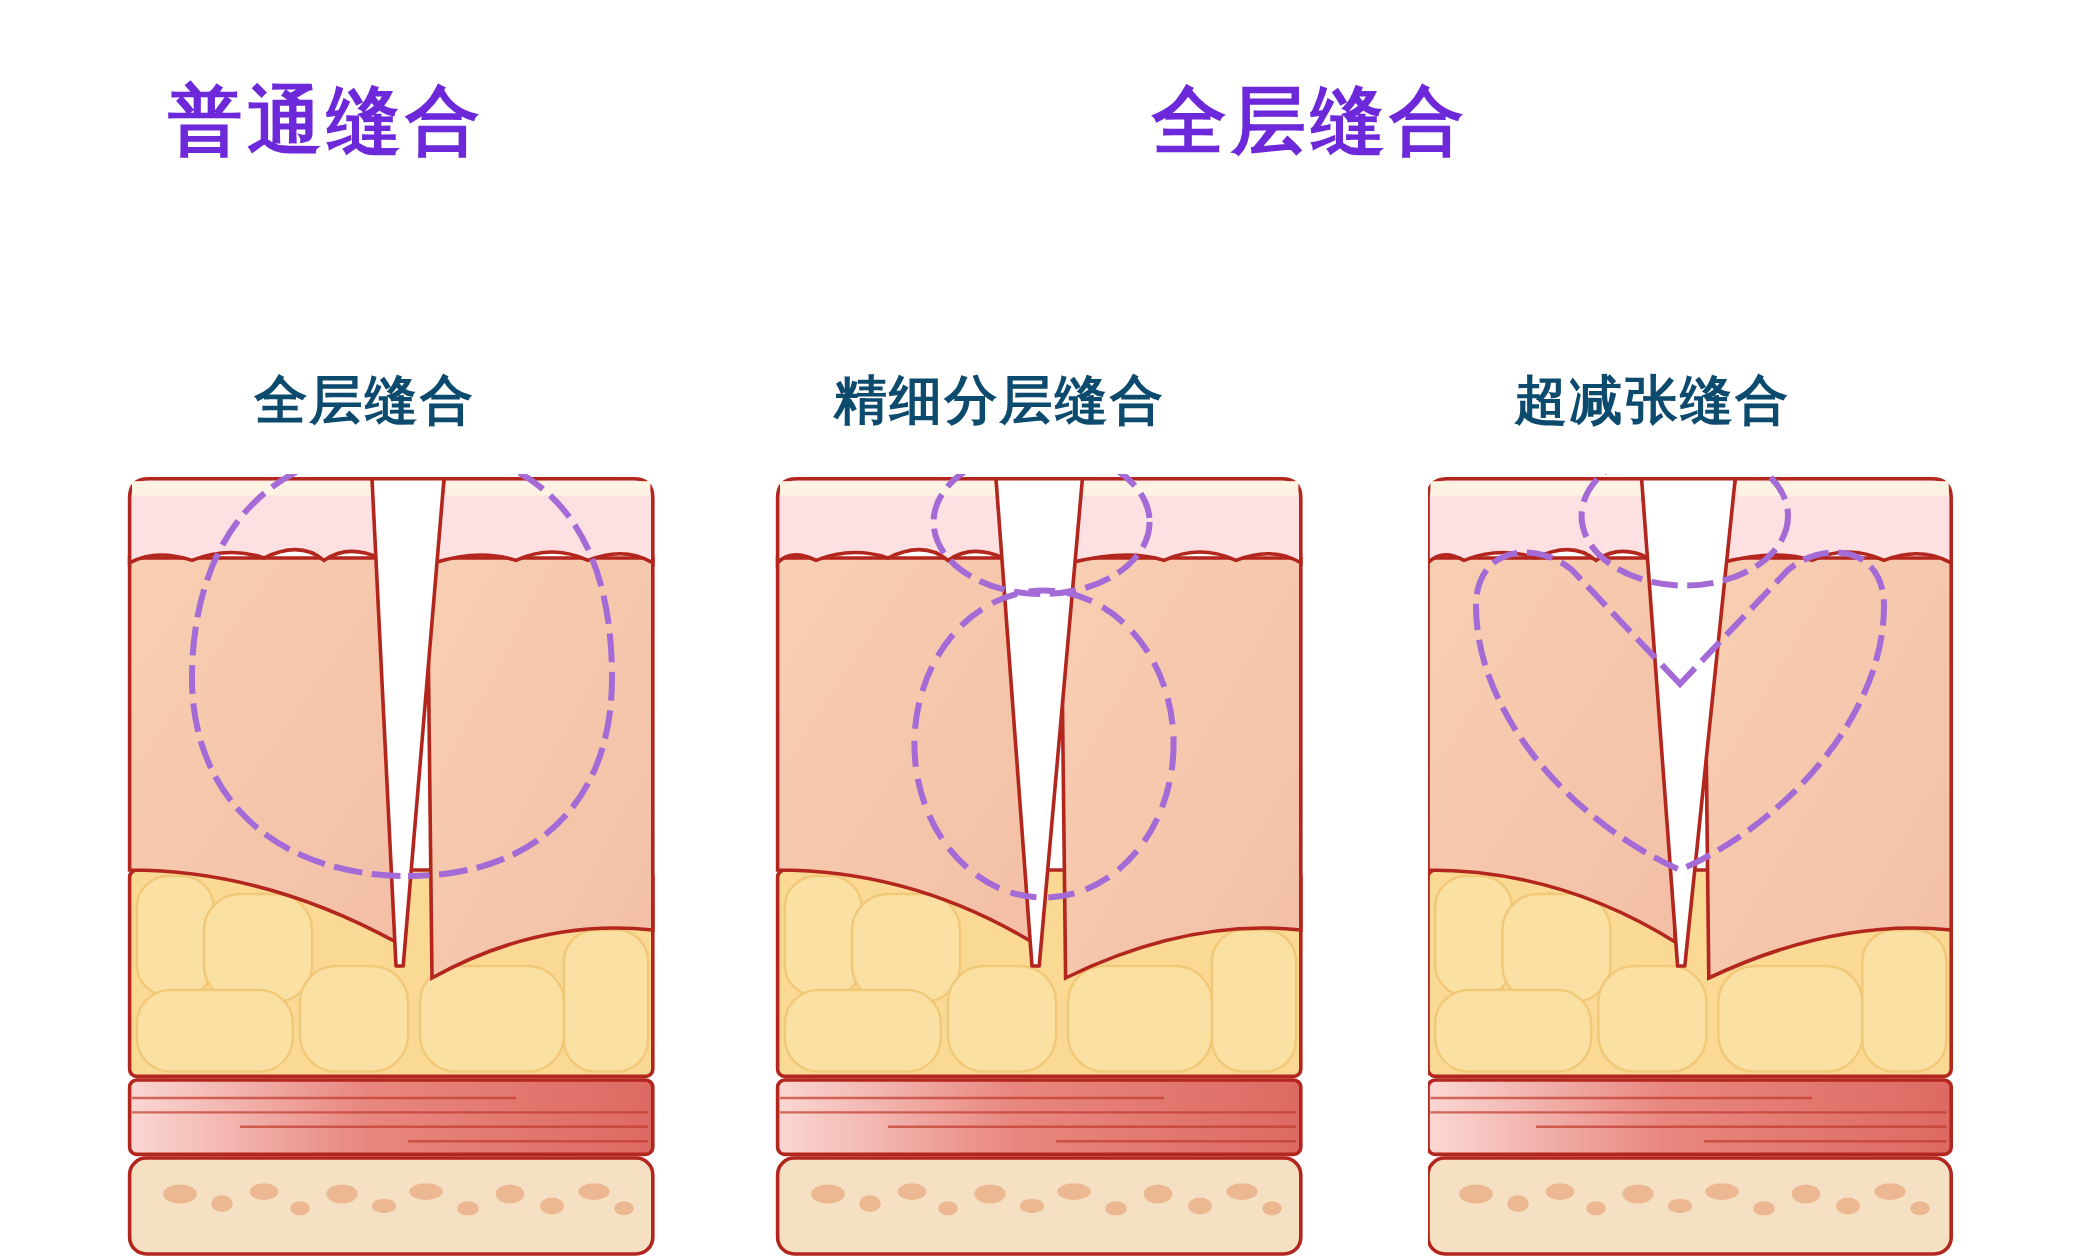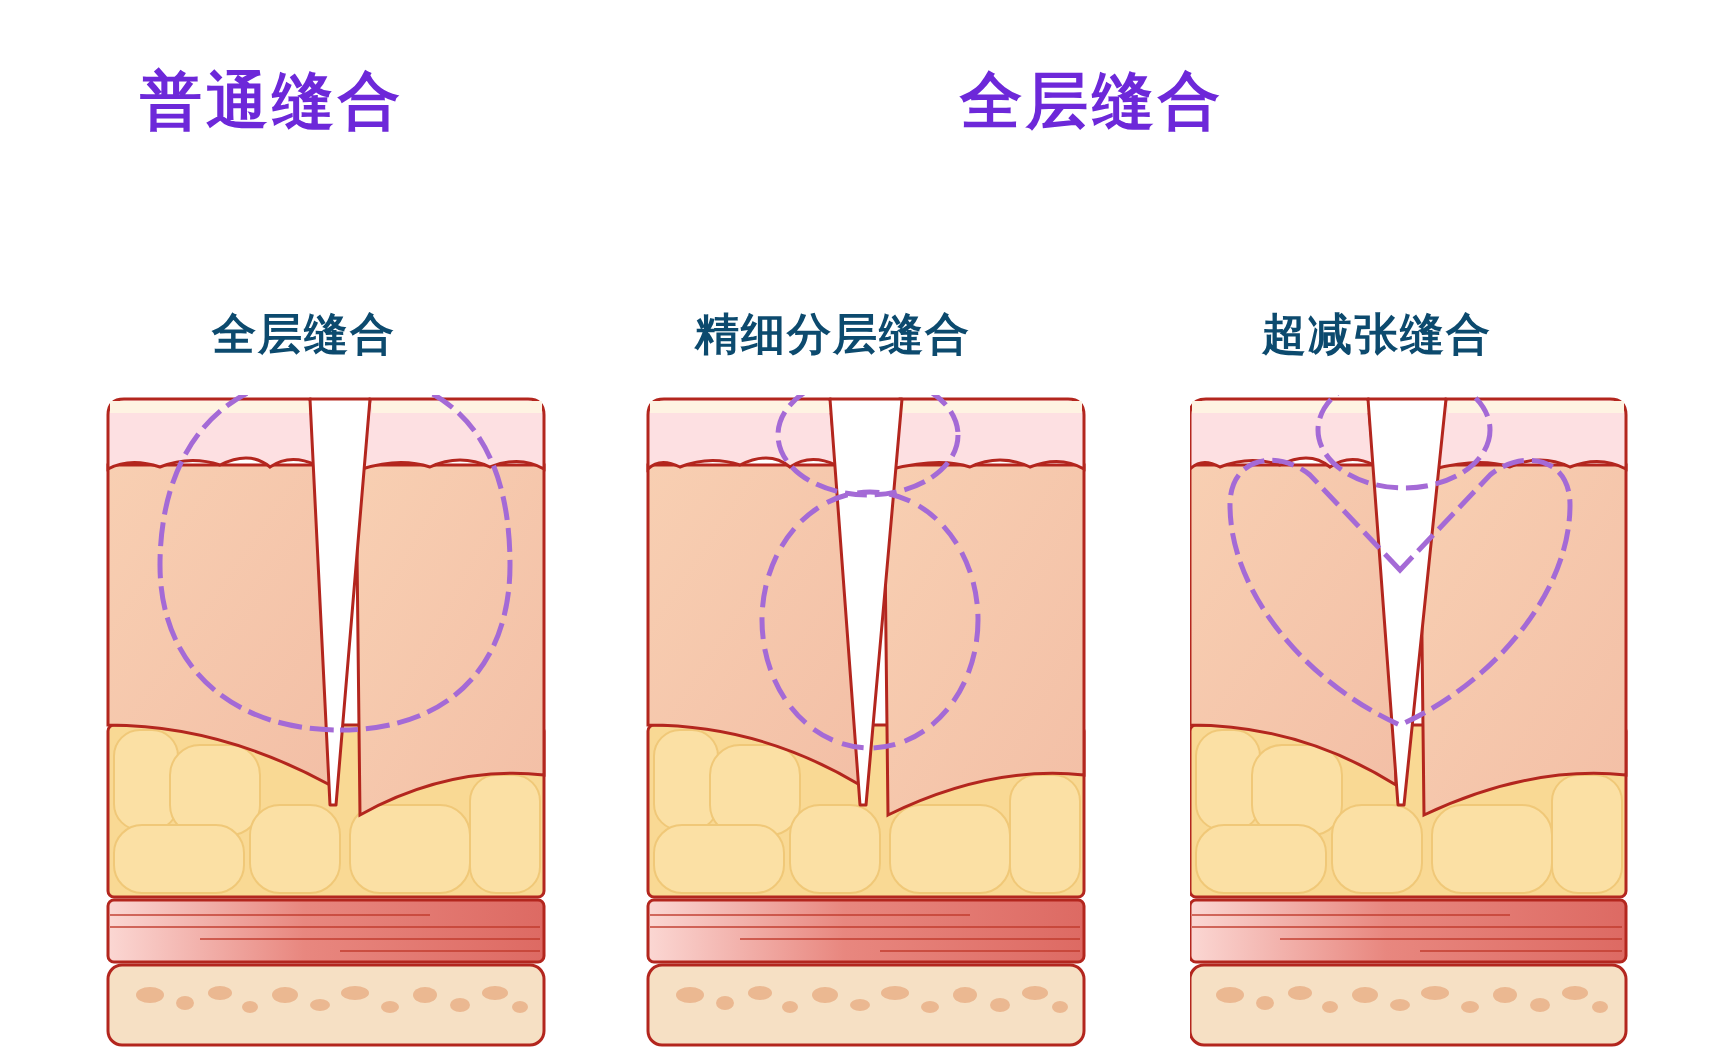--- a/index.html
+++ b/index.html
@@ -9,21 +9,21 @@
   svg.panel{position:absolute;top:395px;}
 </style>
 </head>
 <body>
 
 <div class="title" style="left:140px;top:70px;">普通缝合</div>
 <div class="title" style="left:960px;top:70px;">全层缝合</div>
 
 <div class="sub" style="left:212px;top:312px;">全层缝合</div>
 <div class="sub" style="left:695px;top:312px;">精细分层缝合</div>
-<div class="sub" style="left:1262px;top:312px;">超减张缝合</div>
+<div class="sub" style="left:1262px;top:312px;font-family:Liberation Serif, serif;">超减张缝合</div>
 
 <svg width="0" height="0" style="position:absolute">
   <defs>
     <linearGradient id="muscleGrad" x1="0" x2="1" y1="0" y2="0">
       <stop offset="0" stop-color="#fbd7d3"></stop>
       <stop offset="0.45" stop-color="#e8877f"></stop>
       <stop offset="1" stop-color="#dd6a63"></stop>
     </linearGradient>
     <linearGradient id="dermGrad" x1="0" x2="1" y1="0" y2="1">
       <stop offset="0" stop-color="#f8cfb2"></stop>

